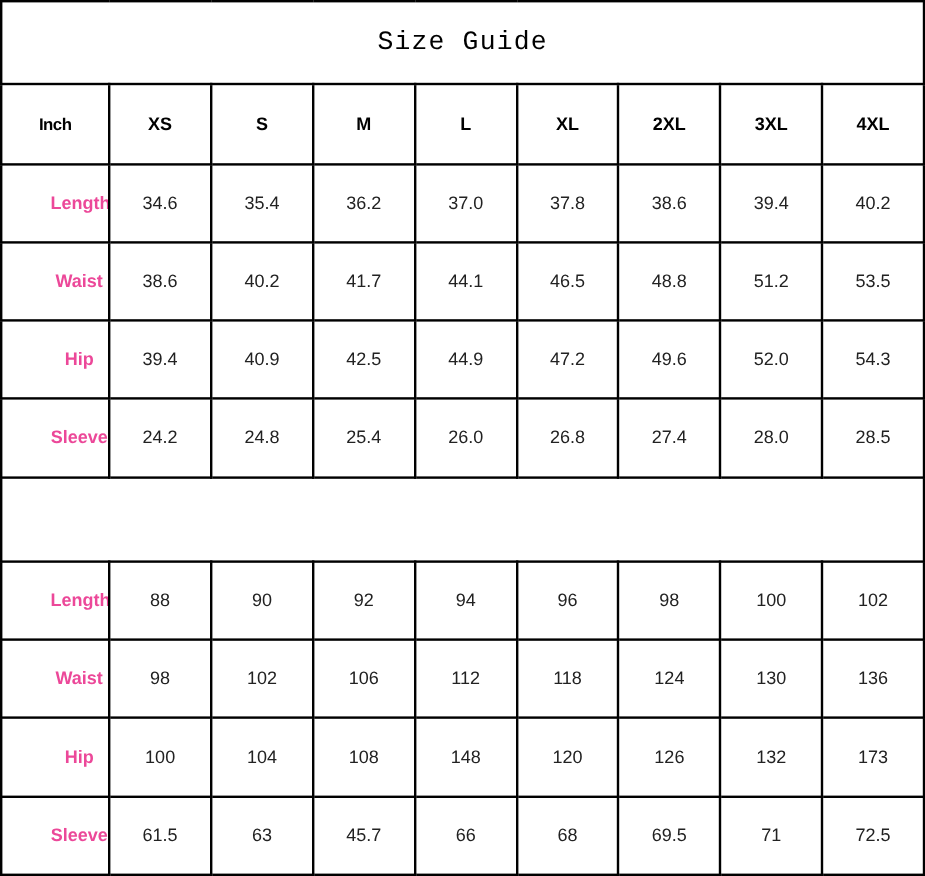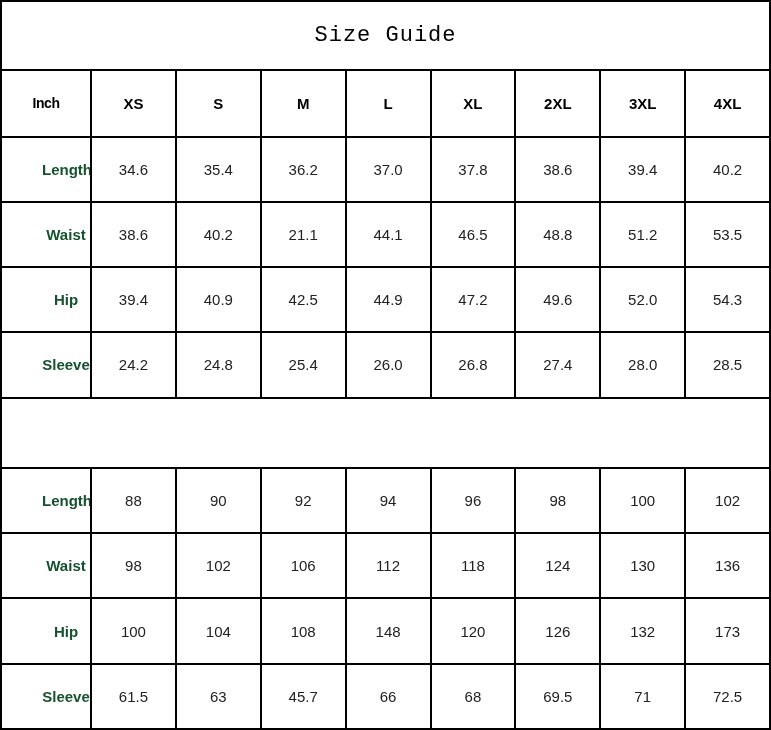--- a/index.html
+++ b/index.html
@@ -40,21 +40,21 @@
   .header-row th.unit-cell {
     font-size: 14px;
     letter-spacing: -0.4px;
   }
   .data-row {
     height: 52px;
   }
   .data-row th {
     font-weight: 700;
     font-size: 15px;
-    color: #14532d;
+    color: #ec4899;
     padding-left: 40px;
   }
   .data-row td {
     font-weight: 400;
     font-size: 15px;
     color: #222222;
   }
   .spacer-row td {
     height: 54px;
   }
@@ -107,21 +107,21 @@
     <td>37.0</td>
     <td>37.8</td>
     <td>38.6</td>
     <td>39.4</td>
     <td>40.2</td>
   </tr>
   <tr class="data-row">
     <th>Waist</th>
     <td>38.6</td>
     <td>40.2</td>
-    <td>21.1</td>
+    <td>41.7</td>
     <td>44.1</td>
     <td>46.5</td>
     <td>48.8</td>
     <td>51.2</td>
     <td>53.5</td>
   </tr>
   <tr class="data-row">
     <th>Hip</th>
     <td>39.4</td>
     <td>40.9</td>

